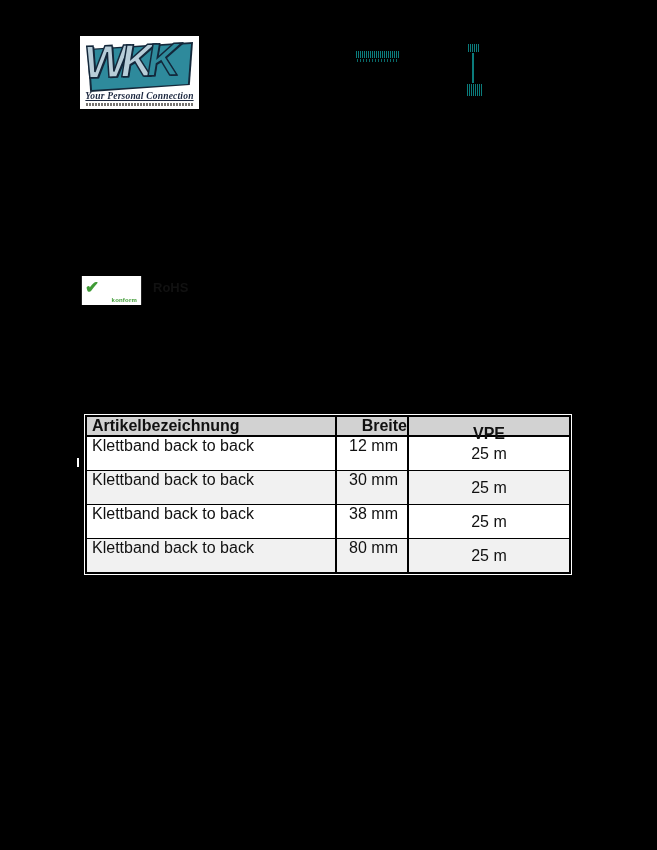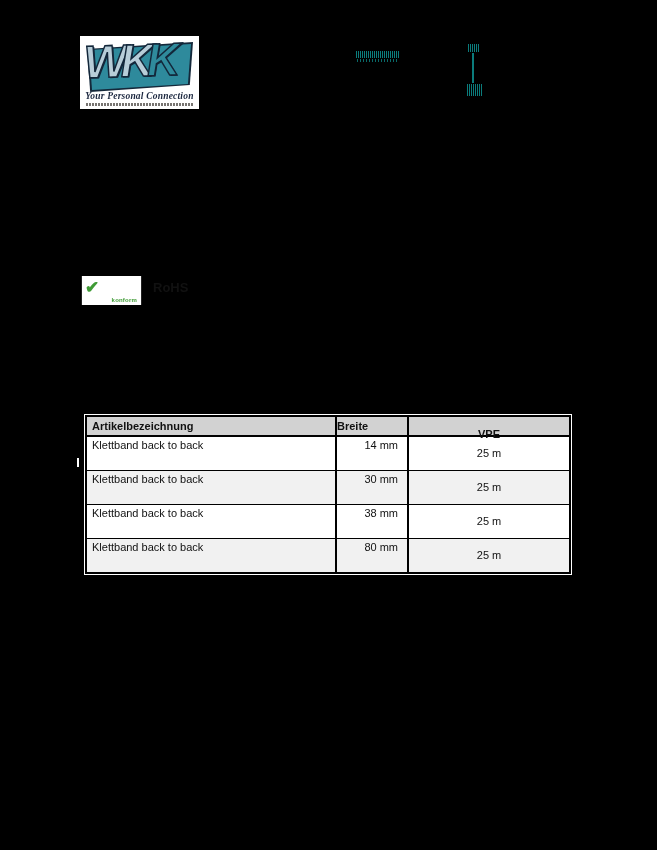--- a/index.html
+++ b/index.html
@@ -37,20 +37,21 @@
   .logo-letters .lt { color:#b7cdd8; }
   .logo-letters .lt-teal { color:#2f8b9c; }
   .logo-tagline {
     position:absolute; left:0; bottom:8px; width:100%;
     text-align:center;
     font-family:"Liberation Serif", serif;
     font-style:italic; font-weight:bold;
     font-size:9.5px; color:#1c2840;
     letter-spacing:0.2px;
     white-space:nowrap;
+    text-decoration:underline;
   }
   .logo-microtext {
     position:absolute; left:6px; right:6px; bottom:3px; height:3px;
     background:repeating-linear-gradient(90deg,#55514d 0 2px, rgba(0,0,0,0) 2px 3px);
     opacity:0.8;
   }
 
   
   .teal-mark-h { position:absolute; left:356px; top:51px; width:44px; height:12px; }
   .teal-mark-h .bar-a {
@@ -98,29 +99,29 @@
   }
 
   
   .margin-tick { position:absolute; left:77px; top:458px; width:2px; height:9px; background:#ffffff; }
 
   
   .tbl {
     position:absolute; left:85px; top:415px; width:482px;
     border:2px solid #000000;
     outline:1px solid #ffffff;
-    font-size:11px; color:#111111;
+    font-size:16px; color:#111111;
   }
   .tbl-row { display:flex; height:33px; line-height:17px; }
   .tbl-row.header { height:18px; line-height:18px; background:#d2d2d2; font-weight:bold; border-bottom:2px solid #000; }
   .tbl-row.r-odd  { background:#ffffff; }
   .tbl-row.r-even { background:#f1f1f1; }
   .tbl-row + .tbl-row:not(.r1) { border-top:1px solid #000; }
   .c1 { flex:0 0 243px; padding-left:5px; border-right:2px solid #000; text-align:left; overflow:hidden; }
-  .c2 { flex:0 0 70px; border-right:2px solid #000; text-align:left; }
+  .c2 { flex:0 0 70px; border-right:2px solid #000; text-align:right; }
   .c3 { flex:1; text-align:center;margin-top:8px; }
   .tbl-row:not(.header) .c2 { text-align:right; padding-right:9px; flex:0 0 61px; }
 </style>
 </head>
 <body>
 
 <div class="logo-box">
   <div class="logo-banner-dark"></div>
   <div class="logo-banner"></div>
   <div class="logo-letters"><span class="lt">W</span><span class="lt">K</span><span class="lt-teal">K</span></div>
@@ -147,21 +148,21 @@
 <div class="margin-tick"></div>
 
 <div class="tbl">
   <div class="tbl-row header">
     <div class="c1">Artikelbezeichnung</div>
     <div class="c2">Breite</div>
     <div class="c3">VPE</div>
   </div>
   <div class="tbl-row r1 r-odd">
     <div class="c1">Klettband back to back</div>
-    <div class="c2">14 mm</div>
+    <div class="c2">12 mm</div>
     <div class="c3">25 m</div>
   </div>
   <div class="tbl-row r-even">
     <div class="c1">Klettband back to back</div>
     <div class="c2">30 mm</div>
     <div class="c3">25 m</div>
   </div>
   <div class="tbl-row r-odd">
     <div class="c1">Klettband back to back</div>
     <div class="c2">38 mm</div>

